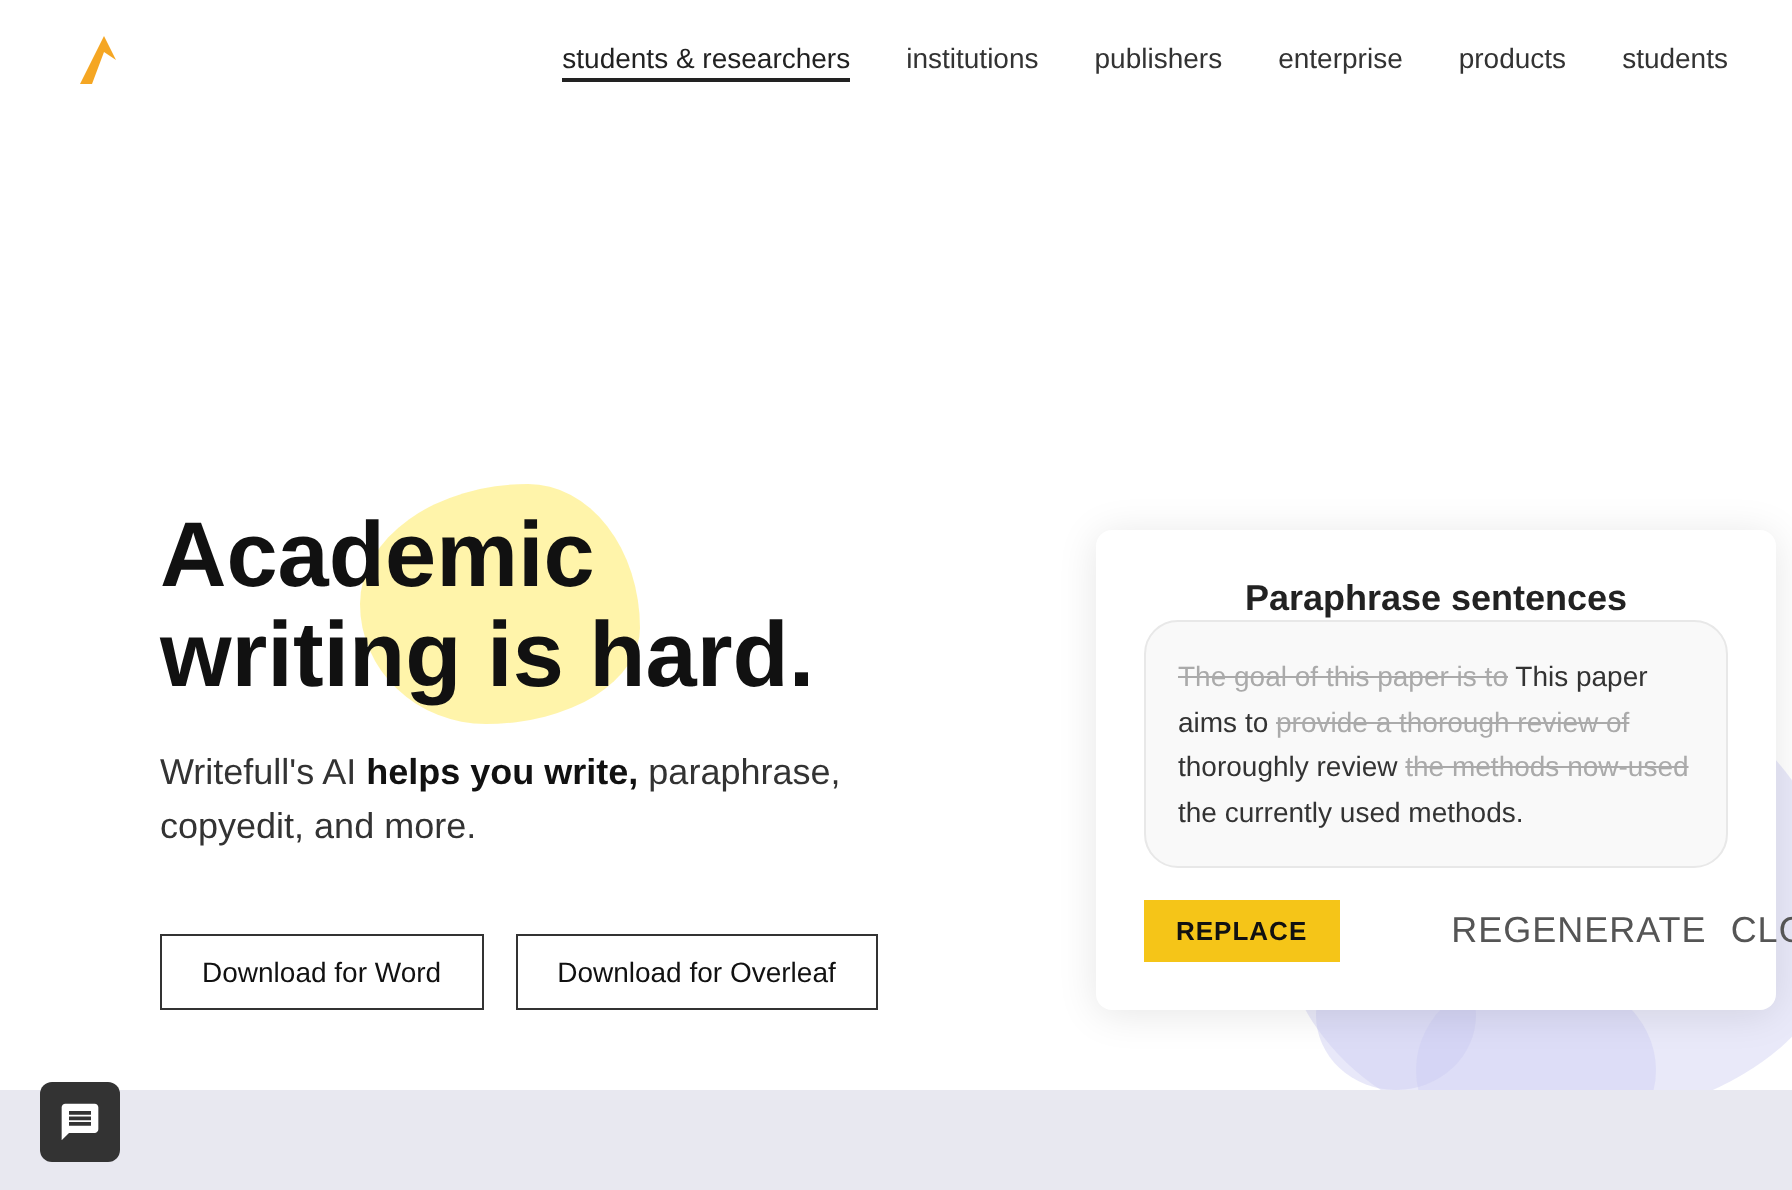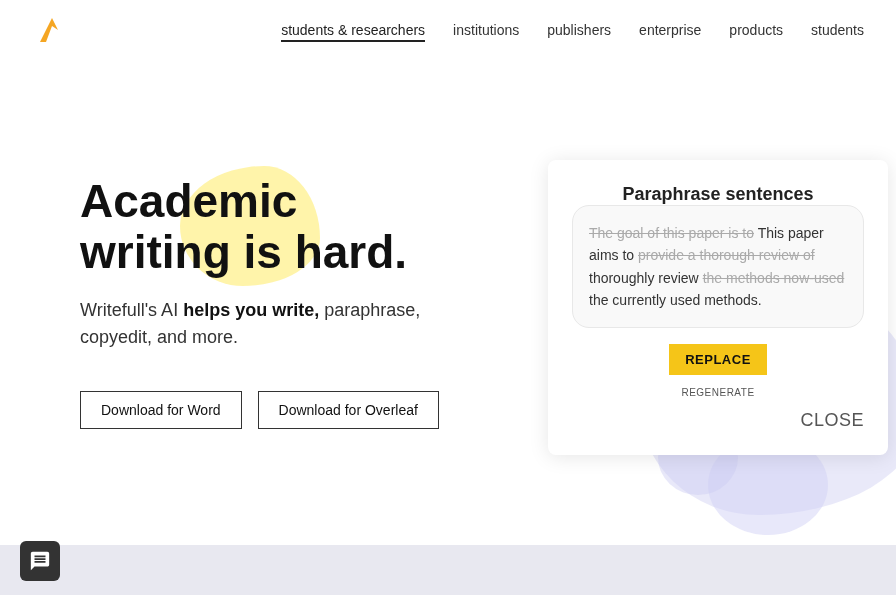--- a/index.html
+++ b/index.html
@@ -40,21 +40,21 @@
     .nav-links li.active a {
       color: #222;
       font-weight: 500;
       border-bottom: 2px solid #222;
       padding-bottom: 2px;
     }
 
     
     .main {
       display: flex;
-      align-items: center;
+      align-items: flex-end;
       padding: 40px 44px 40px 80px;
       height: calc(595px - 60px - 50px);
       position: relative;
       gap: 48px;
     }
 
     
     .left {
       flex: 0 0 420px;
       position: relative;
@@ -176,41 +176,41 @@
       text-decoration: line-through;
       color: #aaa;
     }
     .normal-text {
       color: #333;
     }
     .paraphrase-actions {
       display: flex;
       align-items: center;
       gap: 12px;
-      flex-direction: column;
     }
     .btn-replace {
       background: #f5c518;
       border: none;
       padding: 8px 16px;
       font-size: 13px;
       font-weight: 700;
       color: #111;
       cursor: pointer;
       text-transform: uppercase;
       letter-spacing: 0.5px;
     }
     .btn-regenerate {
       background: transparent;
       border: none;
-      font-size: 10px;
+      font-size: 18px;
       color: #555;
       cursor: pointer;
       text-transform: uppercase;
       letter-spacing: 0.5px;
+      margin-left: 44px;
     }
     .btn-close {
       margin-left: auto;
       background: transparent;
       border: none;
       font-size: 18px;
       color: #555;
       cursor: pointer;
       text-transform: uppercase;
       letter-spacing: 0.5px;

